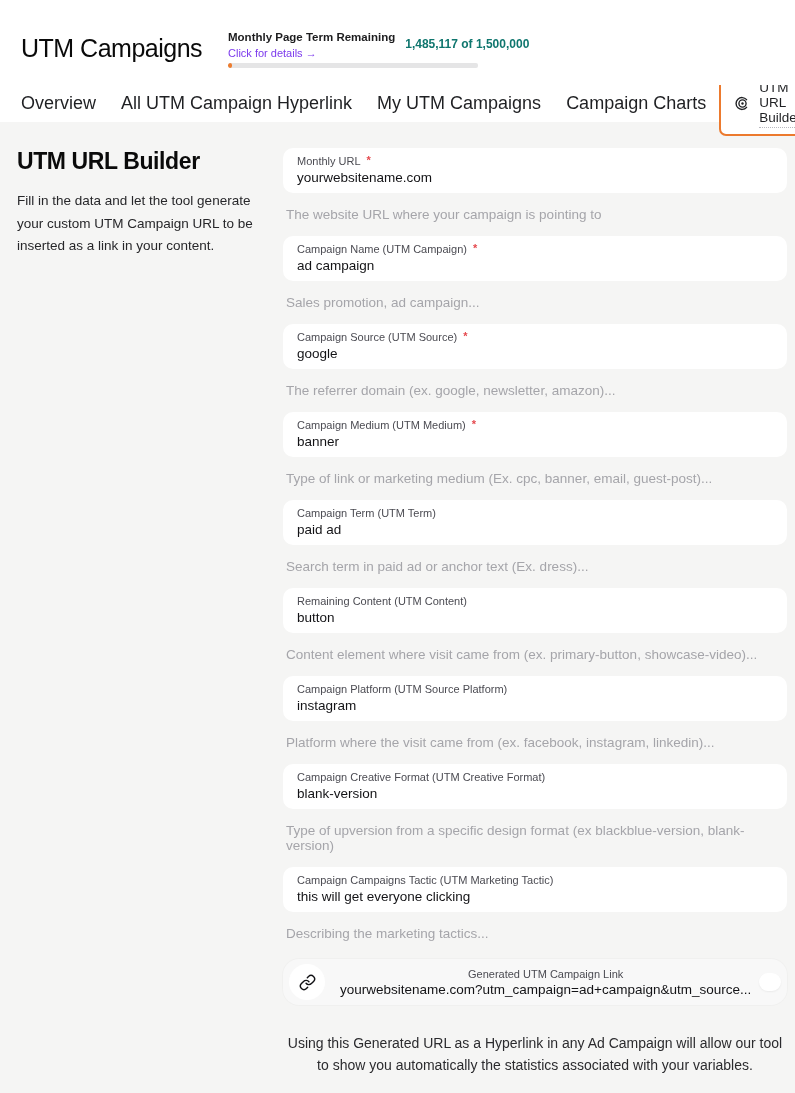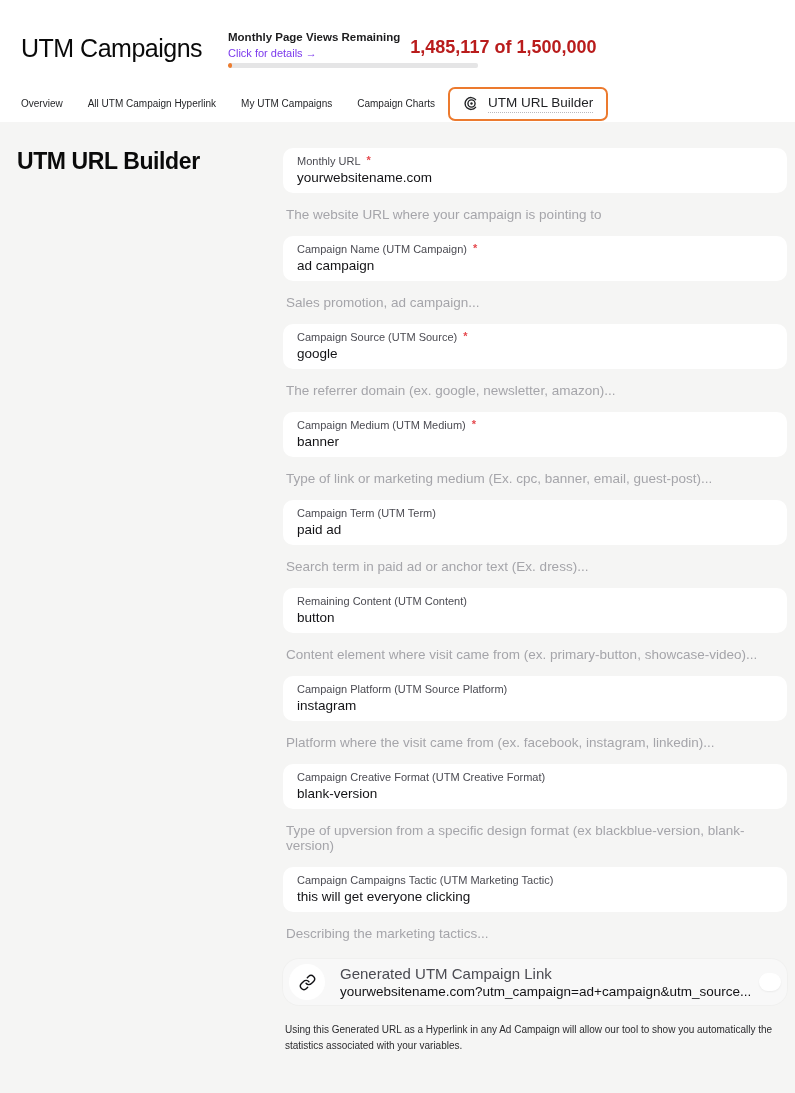--- a/index.html
+++ b/index.html
@@ -15,33 +15,33 @@
   
   .header { position: relative; height: 85px; background: #fff; }
   .page-title {
     position: absolute; left: 21px; top: 34px;
     font-size: 25px; font-weight: 400; letter-spacing: -0.5px; color: #0a0a0a;
   }
   .usage { position: absolute; left: 228px; top: 31px; width: 250px; }
   .usage-top { display: flex; align-items: flex-start; }
   .usage-label { font-size: 11.5px; font-weight: 700; color: #1c1c1e; white-space: nowrap; }
   .usage-link { font-size: 11px; color: #7c3aed; margin-top: 3px; cursor: pointer; display: inline-block; }
-  .usage-count { font-size: 18px; font-weight: 700; color: #b91c1c; white-space: nowrap; margin-left: 10px; margin-top: 6px; }
+  .usage-count { font-size: 12px; font-weight: 700; color: #0f766e; white-space: nowrap; margin-left: 10px; margin-top: 6px; }
   .progress-track {
     position: absolute; left: 0; top: 32px;
     width: 250px; height: 5px; background: #e5e5e6; border-radius: 2px; overflow: hidden;
   }
   .progress-fill { height: 100%; background: #ed7d2f; border-radius: 2px; }
 
   
   .tabbar {
     display: flex; align-items: center;
     padding-left: 21px; height: 37px; background: #fff; gap: 25px;
   }
-  .tab { font-size: 10px; color: #1f2023; cursor: pointer; white-space: nowrap; }
+  .tab { font-size: 18px; color: #1f2023; cursor: pointer; white-space: nowrap; }
   .tab-active {
     display: flex; align-items: center; gap: 8px;
     border: 2.5px solid #ec7a2e; border-radius: 7px;
     padding: 6px 13px; background: #fff; cursor: pointer; margin-left: -12px;
   }
   .tab-active .tab-label {
     font-size: 13.5px; color: #1f2023;
     border-bottom: 1.5px dotted #b9b9bf; padding-bottom: 2px;
   }
   .target-icon-svg { width: 17px; height: 17px; display: block; }
@@ -79,47 +79,47 @@
     padding: 5px 6px; min-height: 46px;
     box-shadow: 0 0 0 1px rgba(0,0,0,0.02);
   }
   .link-circle {
     width: 36px; height: 36px; border-radius: 50%;
     background: #fff; display: flex; align-items: center; justify-content: center;
     flex-shrink: 0;
   }
   .link-svg { width: 17px; height: 17px; display: block; }
   .gen-text { flex: 1; min-width: 0; margin-left: 15px; }
-  .gen-label { font-size: 15px; color: #4b4b52; }
+  .gen-label { font-size: 11px; color: #4b4b52; text-align: center; }
   .gen-url {
     margin-top: 2px; font-size: 13.5px; font-weight: 400; color: #131316;
     white-space: nowrap; overflow: hidden;
   }
   .copy-btn {
     display: flex; align-items: center; gap: 7px;
     background: #fff; border: none; border-radius: 10px;
     padding: 9px 11px; margin-left: 8px; cursor: pointer;
     box-shadow: 0 1px 2px rgba(0,0,0,0.06);
     font-size: 13px; color: #131316; flex-shrink: 0;
   }
 
   .footer-note {
-    margin-top: 17px; font-size: 10px; line-height: 1.55; color: #2b2b2e;
-    padding-left: 2px; width: 502px;
+    margin-top: 28px; font-size: 14px; line-height: 1.55; color: #2b2b2e;
+    padding-left: 2px; width: 502px; text-align: center;
   }
 </style>
 </head>
 <body>
 
 <div class="header">
   <div class="page-title">UTM Campaigns</div>
   <div class="usage">
     <div class="usage-top">
       <div>
-        <div class="usage-label">Monthly Page Views Remaining</div>
+        <div class="usage-label">Monthly Page Term Remaining</div>
         <span class="usage-link">Click for details →</span>
       </div>
       <div class="usage-count">1,485,117 of 1,500,000</div>
     </div>
     <div class="progress-track">
       <div class="progress-fill" style="width: 1.6%;"></div>
     </div>
   </div>
 </div>
 
@@ -137,20 +137,21 @@
       </svg>
     </span>
     <span class="tab-label">UTM URL Builder</span>
   </div>
 </div>
 
 <div class="content">
 
   <div class="left-col">
     <div class="builder-title">UTM URL Builder</div>
+    <div class="builder-desc">Fill in the data and let the tool generate your custom UTM Campaign URL to be inserted as a link in your content.</div>
   </div>
 
   <div class="right-col">
     <div id="form-fields">
   <div class="field-card">
     <div class="field-text">
       <div class="field-label-row">
         <span class="field-label">Monthly URL</span>
         <span class="req">*</span>
       </div>

